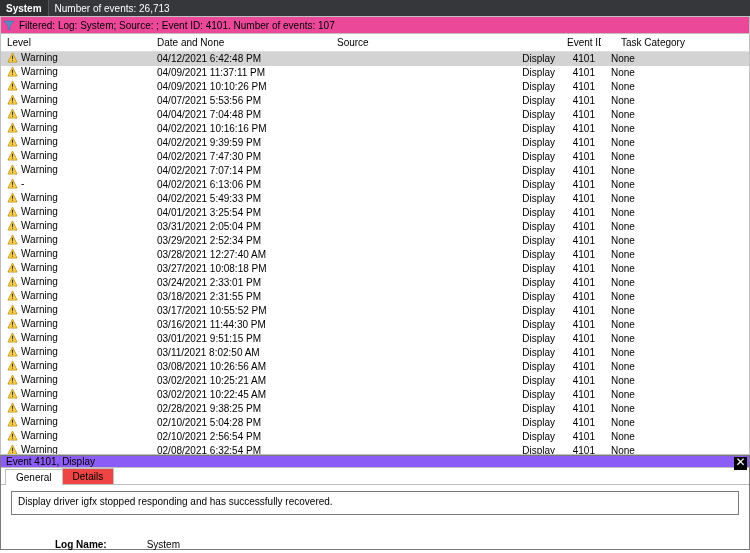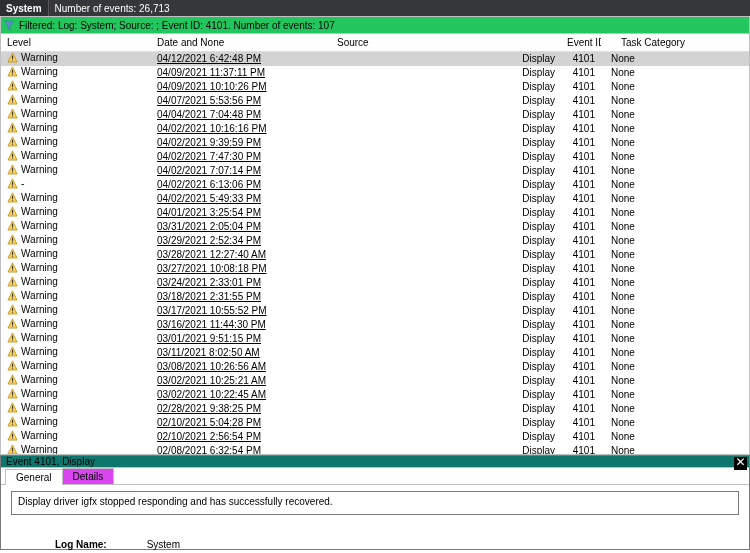--- a/index.html
+++ b/index.html
@@ -28,21 +28,21 @@
     height: 100%;
     display: flex;
     align-items: center;
     border-right: 1px solid #555;
     font-weight: bold;
   }
   .topbar .seg2 {
     padding: 0 6px;
   }
   .filterbar {
-    background: #22c55e;
+    background: #ec4899;
     border: 1px solid #c0c0c0;
     height: 18px;
     display: flex;
     align-items: center;
     font-size: 10px;
     padding-left: 2px;
   }
   .filterbar svg { margin-right: 4px; flex: 0 0 auto; }
   .grid-wrap {
     border: 1px solid #c0c0c0;
@@ -64,34 +64,34 @@
   }
   tbody td {
     font-size: 10px;
     padding: 0 6px;
     height: 14px;
     white-space: nowrap;
     overflow: hidden;
   }
   tbody tr.selected { background: #d3d3d3; }
   .col-level { width: 150px; }
-  .col-date { width: 180px; text-decoration: underline; }
+  .col-date { width: 180px; }
   .col-source { width: 230px; text-align: right; }
   .col-eventid { width: 40px; text-align: right; }
   .col-task { width: auto; padding-left: 10px; }
   .warn-icon { display: inline-block; vertical-align: -2px; margin-right: 3px; }
   .details-pane {
     border: 1px solid #7a7a7a;
     border-top: 1px solid #7a7a7a;
     height: 95px;
     display: flex;
     flex-direction: column;
   }
   .details-header {
-    background: #0f766e;
+    background: #8b5cf6;
     border-bottom: 1px solid #c0c0c0;
     height: 16px;
     display: flex;
     align-items: center;
     font-size: 10px;
     padding: 0 5px;
     position: relative;
   }
   .details-header .close {
     position: absolute; right: 2px; top: 1px;
@@ -103,21 +103,21 @@
     height: 20px;
     display: flex;
     align-items: flex-end;
     padding-left: 4px;
     font-size: 10px;
   }
   .tab {
     padding: 2px 10px 2px 10px;
     border: 1px solid #c0c0c0;
     border-bottom: none;
-    background: #d946ef;
+    background: #ef4444;
     margin-right: -1px;
     cursor: pointer;
   }
   .tab.active { background: #fff; position: relative; top: 1px; }
   .tab-body {
     flex: 1;
     border-top: 1px solid #c0c0c0;
     padding: 6px 10px 4px 10px;
   }
   .msg-box {

